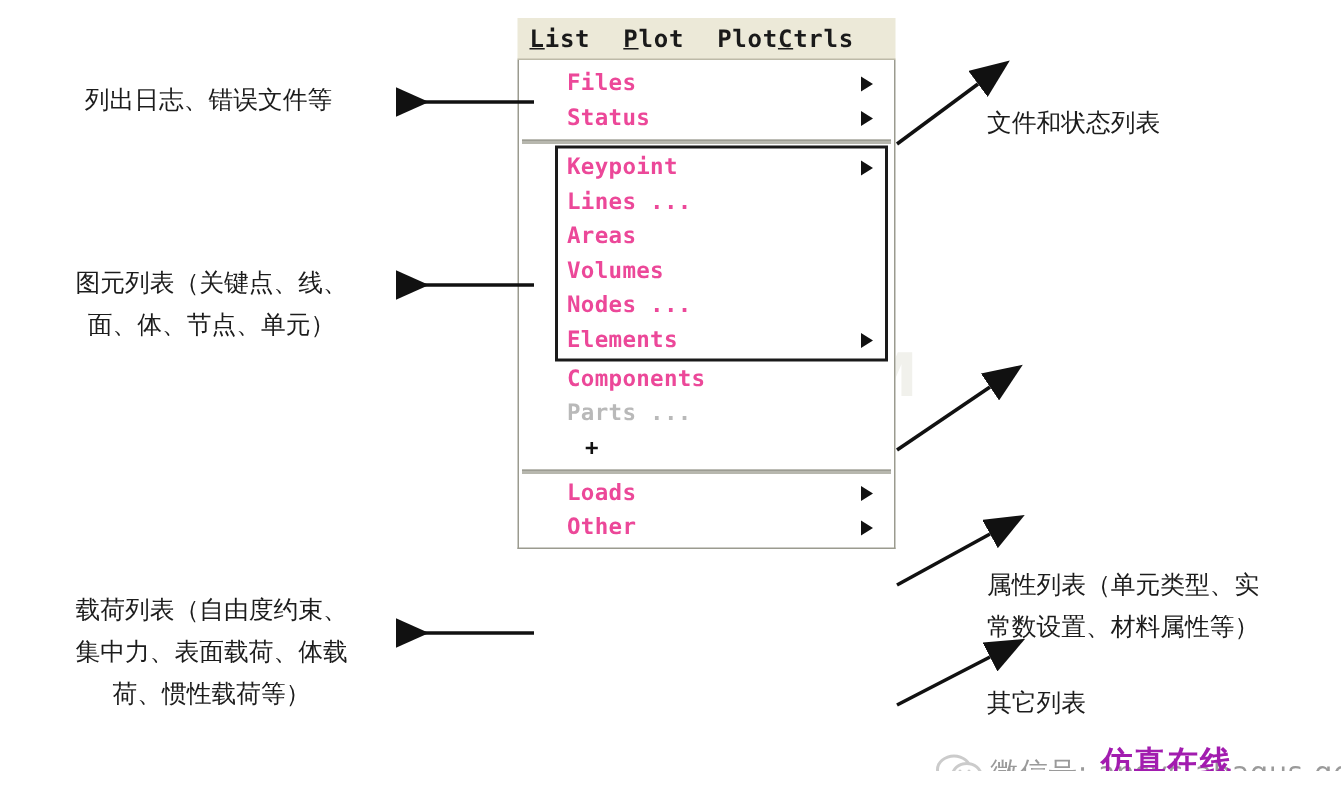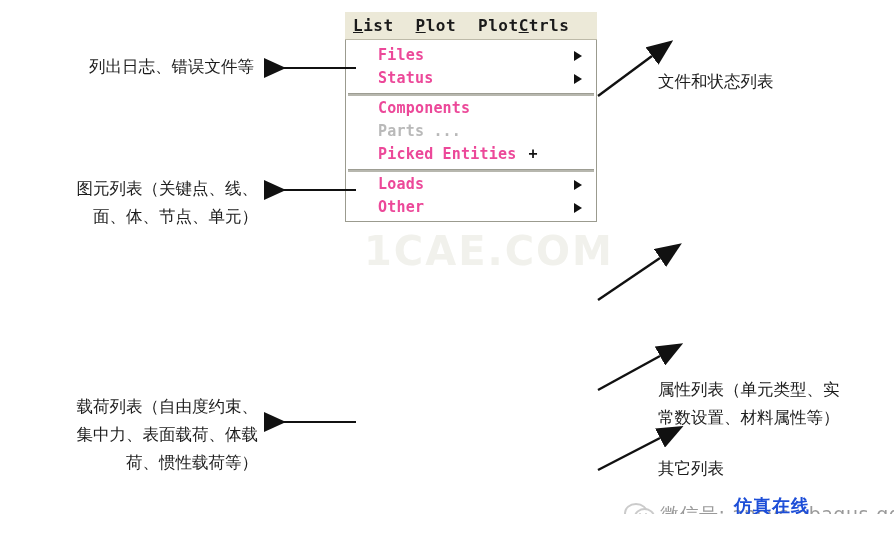--- a/index.html
+++ b/index.html
@@ -126,21 +126,21 @@
 
   
   .anno {
     position: absolute;
     font-family: "DejaVu Sans", sans-serif;
     font-size: 16.5px;
     color: #1c1c1c;
     line-height: 28px;
     white-space: pre-line;
   }
-  .anno.left  { text-align: right; }
+  .anno.left  { text-align: center; }
   .anno.right { text-align: left; }
 
   
   #arrows {
     position: absolute;
     left: 0; top: 0;
     width: 894px; height: 535px;
     pointer-events: none;
   }
 
@@ -200,22 +200,22 @@
     color: #9a9a9a;
     white-space: nowrap;
     letter-spacing: .5px;
   }
   .wm-brand {
     position: absolute;
     left: 722px;
     top: 494px;
     font-family: Liberation Sans, sans-serif;
     font-weight: bold;
-    font-size: 18px;
-    color: #1d4ed8;
+    font-size: 21px;
+    color: #a21caf;
     letter-spacing: 1px;
     white-space: nowrap;
   }
   .wm-url {
     position: absolute;
     left: 722px;
     top: 516px;
     font-family: "DejaVu Sans", sans-serif;
     font-weight: bold;
     font-size: 17px;
@@ -267,30 +267,52 @@
           <span class="arrow-r"></span>
         </div>
         <div class="mitem">
           <span class="lbl">Status</span>
           <span class="arrow-r"></span>
         </div>
       </div>
 
       <div class="msep"></div>
 
+      <div class="mgroup" style="padding:3px 0;">
+        <div class="hl-box" style="top:0;bottom:0;"></div>
+        <div class="mitem">
+          <span class="lbl">Keypoint</span>
+          <span class="arrow-r"></span>
+        </div>
+        <div class="mitem">
+          <span class="lbl">Lines ...</span>
+        </div>
+        <div class="mitem">
+          <span class="lbl">Areas</span>
+        </div>
+        <div class="mitem">
+          <span class="lbl">Volumes</span>
+        </div>
+        <div class="mitem">
+          <span class="lbl">Nodes ...</span>
+        </div>
+        <div class="mitem">
+          <span class="lbl">Elements</span>
+          <span class="arrow-r"></span>
+        </div>
+      </div>
 
       <div class="mgroup">
         <div class="mitem">
           <span class="lbl">Components</span>
         </div>
         <div class="mitem disabled">
           <span class="lbl">Parts ...</span>
         </div>
         <div class="mitem">
-          <span class="lbl">Picked Entities</span>
           <span class="plus">+</span>
         </div>
       </div>
 
       <div class="msep"></div>
 
       <div class="mgroup">
         <div class="mitem">
           <span class="lbl">Loads</span>
           <span class="arrow-r"></span>

